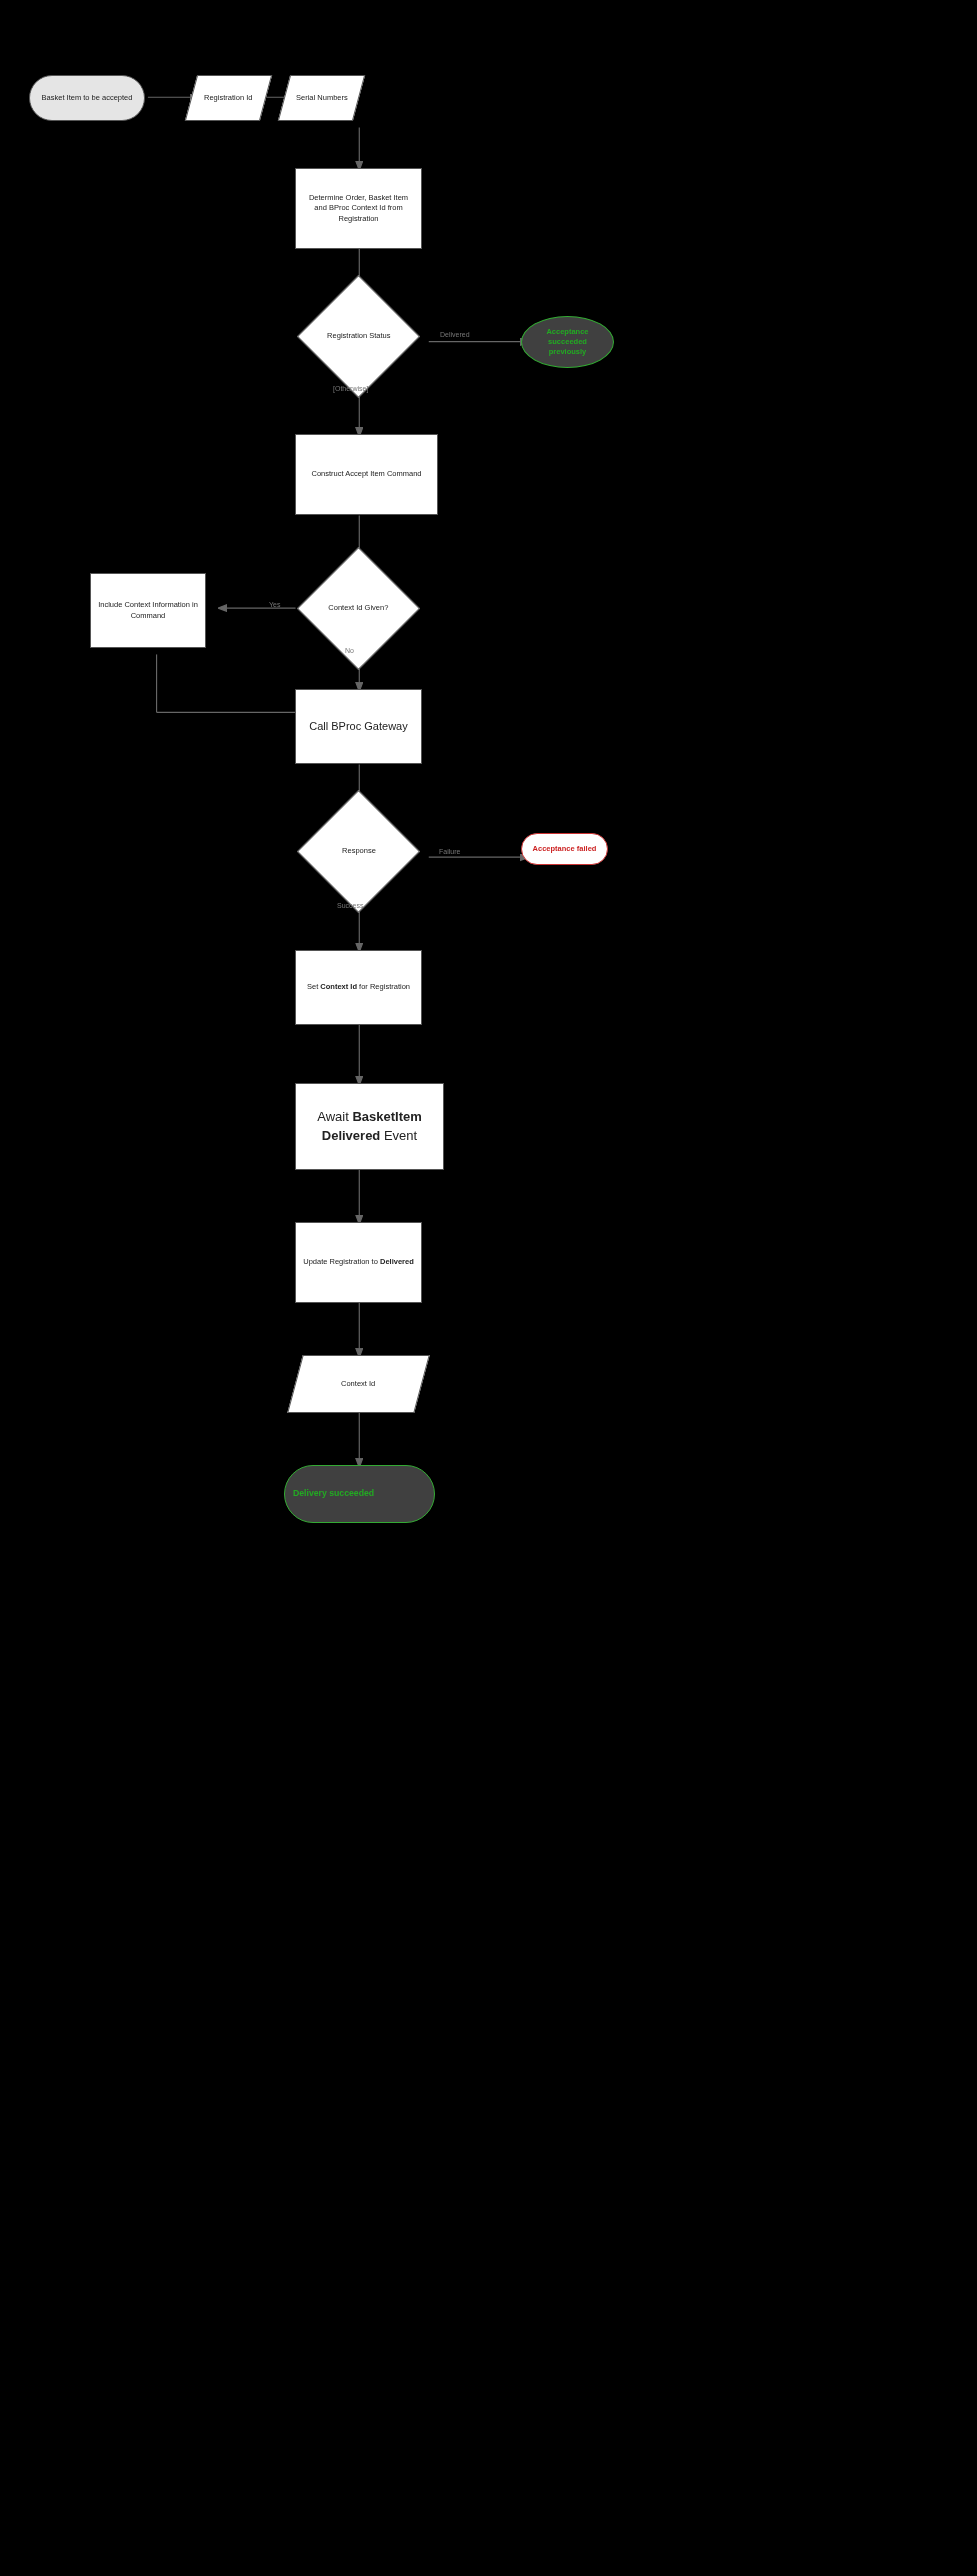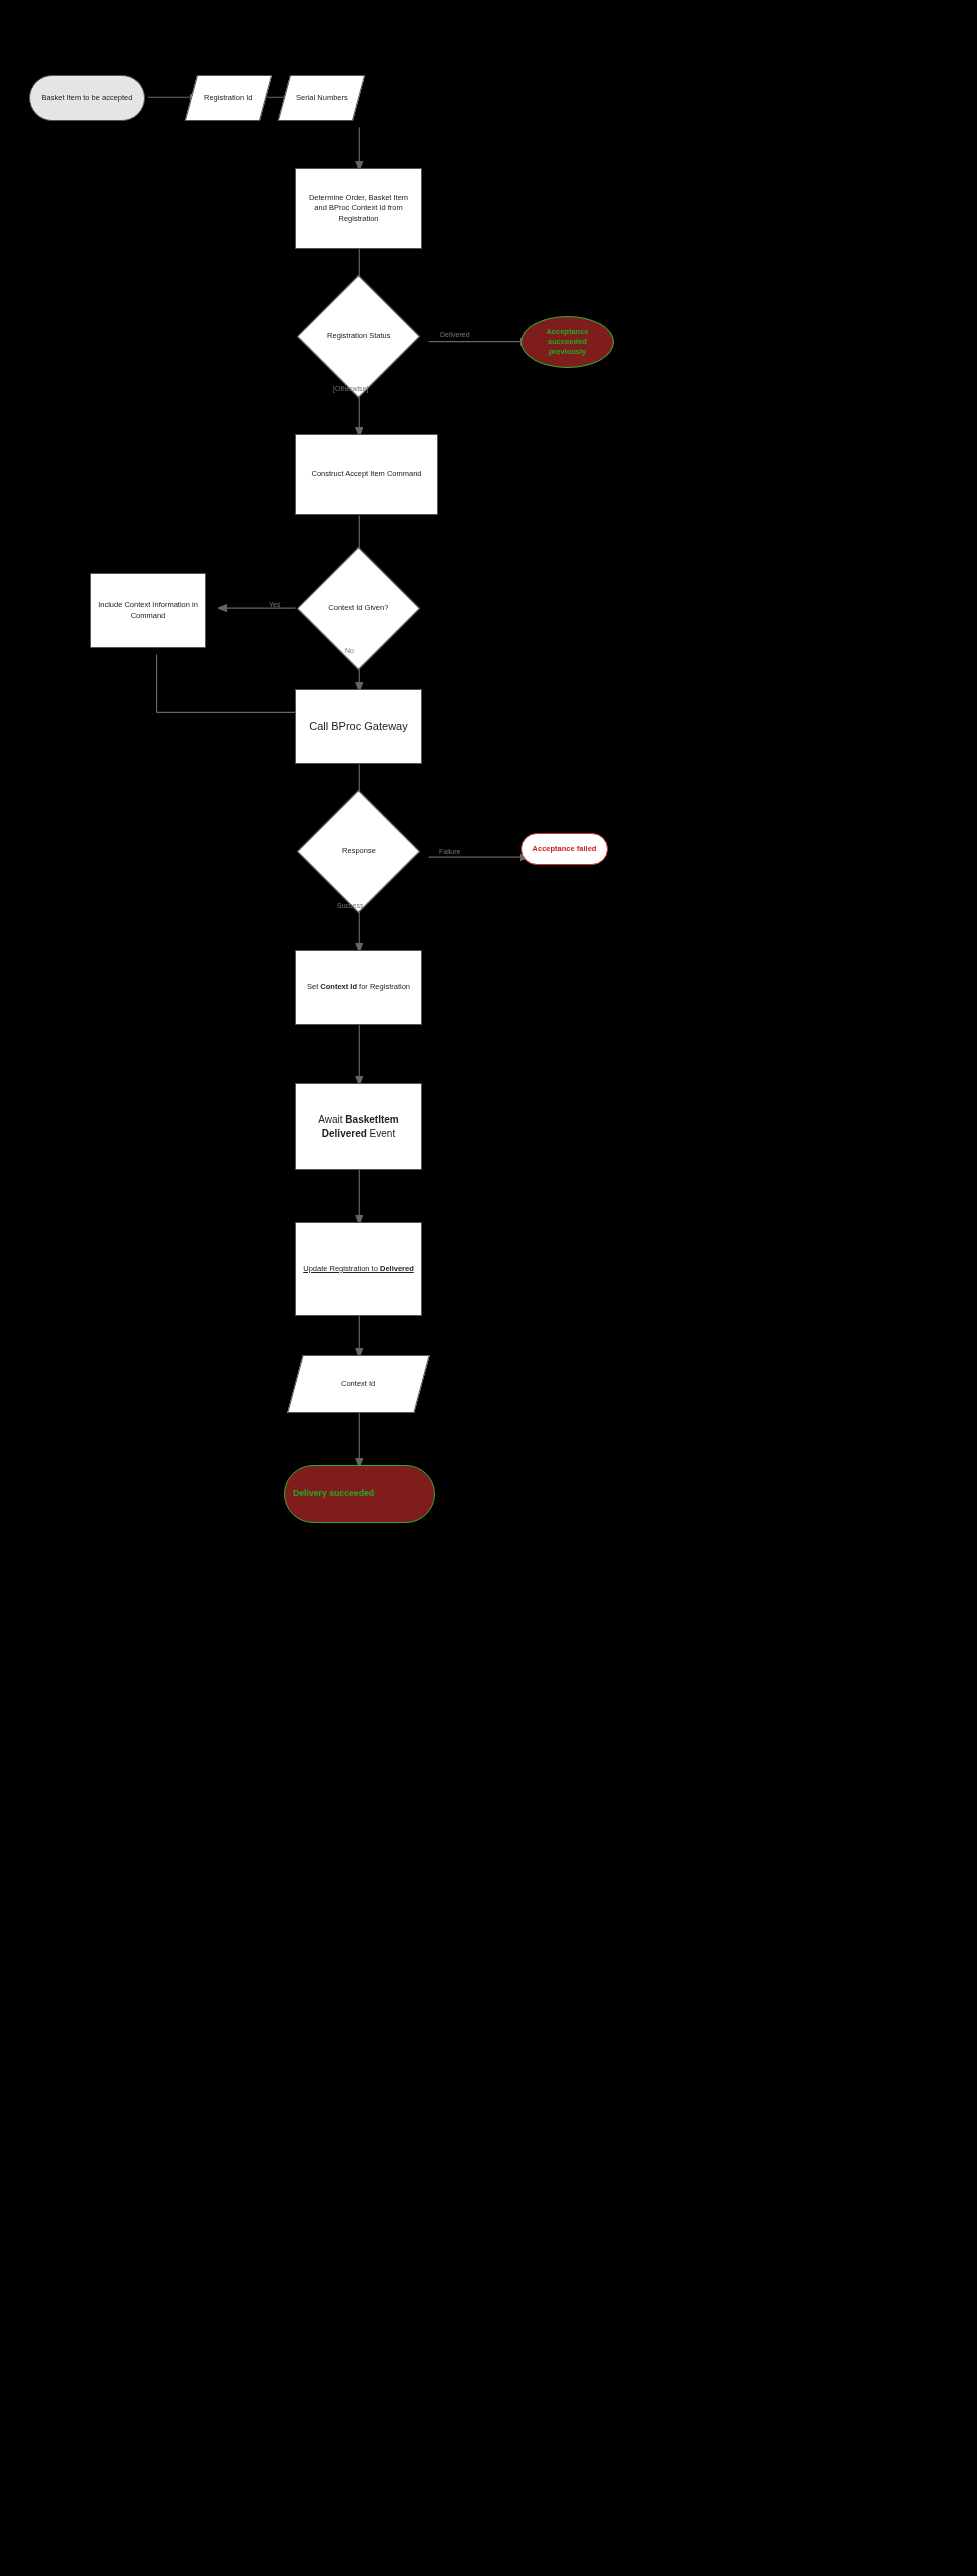--- a/index.html
+++ b/index.html
@@ -60,21 +60,21 @@
     }
     .diamond-inner {
       transform: rotate(-45deg);
       text-align: center;
       line-height: 1.4;
     }
 
     .ellipse-green {
       border-radius: 50%;
       border: 1.7px solid #3a3;
-      background: #7f1d1d;
+      background: #404040;
       color: #2a2;
       font-weight: bold;
       padding: 5.8px 8px;
       line-height: 1.3;
       text-align: center;
     }
 
     .ellipse-red {
       border-radius: 29px;
       border: 1.7px solid #c33;
@@ -232,25 +232,25 @@
   <div class="shape ellipse-red" style="left:521px; top:833px; width:87px; height:32px; display:flex; align-items:center; border-color:#cc3333; color:#cc2222;">
     <span style="font-size:7.5px; font-weight:bold;">Acceptance failed</span>
   </div>
 
   <div class="connector-label" style="left:337px; top:902px;">Success</div>
 
   <div class="shape rectangle" style="left:295px; top:950px; width:127px; height:75px; font-size:7.5px; line-height:1.4; text-align:center;">
     <span>Set <strong>Context Id</strong> for Registration</span>
   </div>
 
-  <div class="shape rectangle" style="left:295px; top:1083px; width:127px; height:87px; font-size:10px; line-height:1.4; text-align:center;">
+  <div class="shape rectangle" style="left:295px; top:1083px; width:149px; height:87px; font-size:13px; line-height:1.4; text-align:center;">
     <span>Await <strong>BasketItem<br>Delivered</strong> Event</span>
   </div>
 
-  <div class="shape rectangle" style="left:295px; top:1222px; width:127px; height:94px; font-size:7.5px; line-height:1.4; text-align:center;text-decoration:underline;">
+  <div class="shape rectangle" style="left:295px; top:1222px; width:127px; height:81px; font-size:7.5px; line-height:1.4; text-align:center;">
     <span>Update Registration to <strong>Delivered</strong></span>
   </div>
 
   <div class="shape" style="left:295px; top:1355px; width:127px; height:58px;">
     <div class="parallelogram" style="width:100%; height:100%; display:flex; align-items:center; justify-content:center;">
       <div class="parallelogram-inner" style="font-size:7.5px;">Context Id</div>
     </div>
   </div>
 
   <div class="shape ellipse-green" style="left:284px; top:1465px; width:151px; height:58px; display:flex; align-items:center; justify-content:flex-start; border-color:#33aa33; color:#22aa22; border-radius:35px;">

